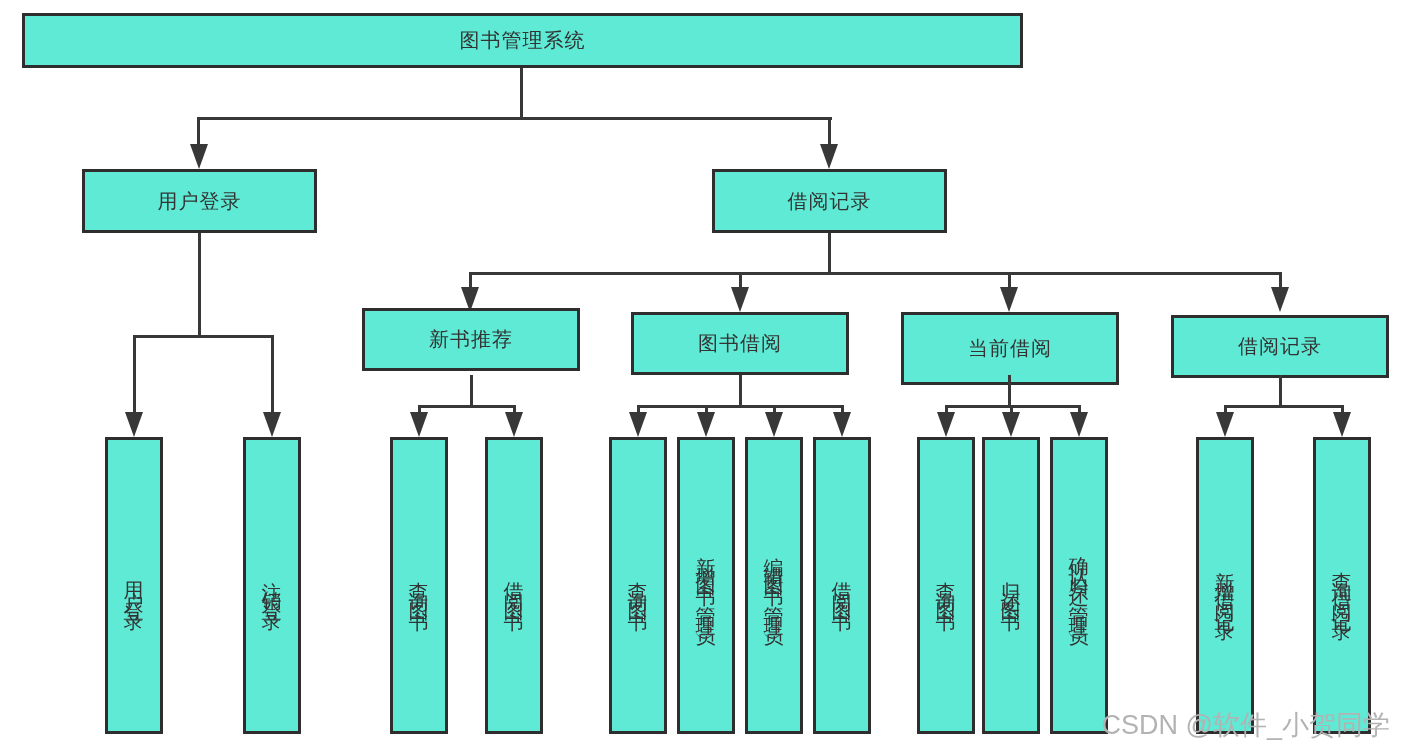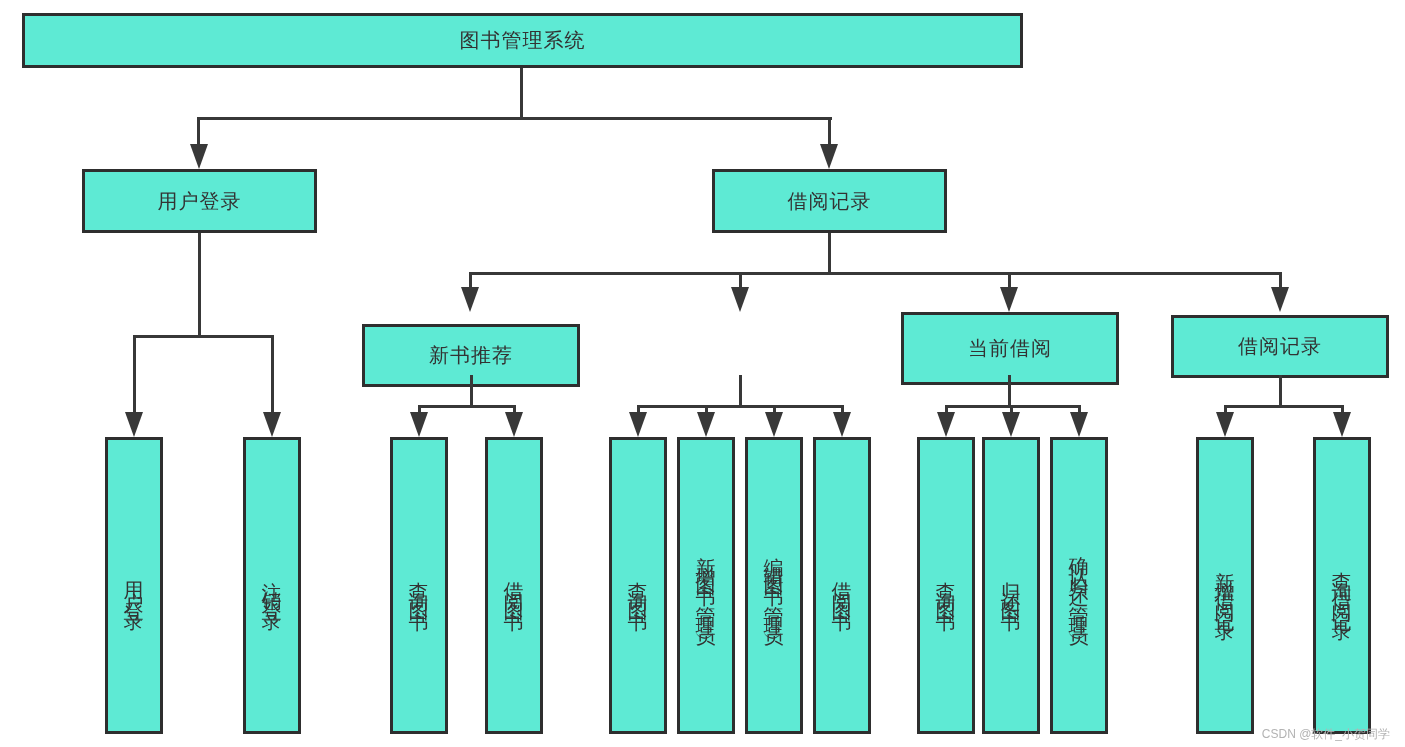--- a/index.html
+++ b/index.html
@@ -18,21 +18,21 @@
     line-height:1;white-space:nowrap;
   }
   .line{position:absolute;background:var(--line,#383838);}
   .arrow{
     position:absolute;width:0;height:0;
     border-left:9px solid transparent;border-right:9px solid transparent;
     border-top:25px solid var(--line,#383838);
   }
   .watermark{
     position:absolute;right:15px;bottom:4px;color:var(--wm,#b3b3b3);
-    font-size:12px;z-index:5;white-space:nowrap;
+    font-size:27px;z-index:5;white-space:nowrap;
   }
 </style>
 </head>
 <body>
 
 <div id="canvas" style="--line: #383838; --border: #2e2e2e; --text: #333333; --wm: #b3b3b3; --bg: #ffffff;">
 
   <div class="box" style="left:22px;top:13px;width:1001px;height:55px">
     <span>图书管理系统</span>
   </div>
@@ -62,22 +62,25 @@
   <div class="line" style="left:469px;top:272px;width:813px;height:3px"></div>
   <div class="line" style="left:469px;top:272px;width:3px;height:20px"></div>
   <div class="arrow" style="left:461px;top:287px"></div>
   <div class="line" style="left:739px;top:272px;width:3px;height:20px"></div>
   <div class="arrow" style="left:731px;top:287px"></div>
   <div class="line" style="left:1008px;top:272px;width:3px;height:20px"></div>
   <div class="arrow" style="left:1000px;top:287px"></div>
   <div class="line" style="left:1279px;top:272px;width:3px;height:20px"></div>
   <div class="arrow" style="left:1271px;top:287px"></div>
 
-  <div class="box" style="left:362px;top:324px;width:218px;height:63px">
+  <div class="box" style="left:362px;top:308px;width:218px;height:63px">
     <span>新书推荐</span>
+  </div>
+  <div class="box" style="left:631px;top:312px;width:218px;height:63px">
+    <span>图书借阅</span>
   </div>
   <div class="box" style="left:901px;top:312px;width:218px;height:73px">
     <span>当前借阅</span>
   </div>
   <div class="box" style="left:1171px;top:315px;width:218px;height:63px">
     <span>借阅记录</span>
   </div>
 
   <div class="line" style="left:470px;top:375px;width:3px;height:32px"></div>
   <div class="line" style="left:418px;top:405px;width:98px;height:3px"></div>

